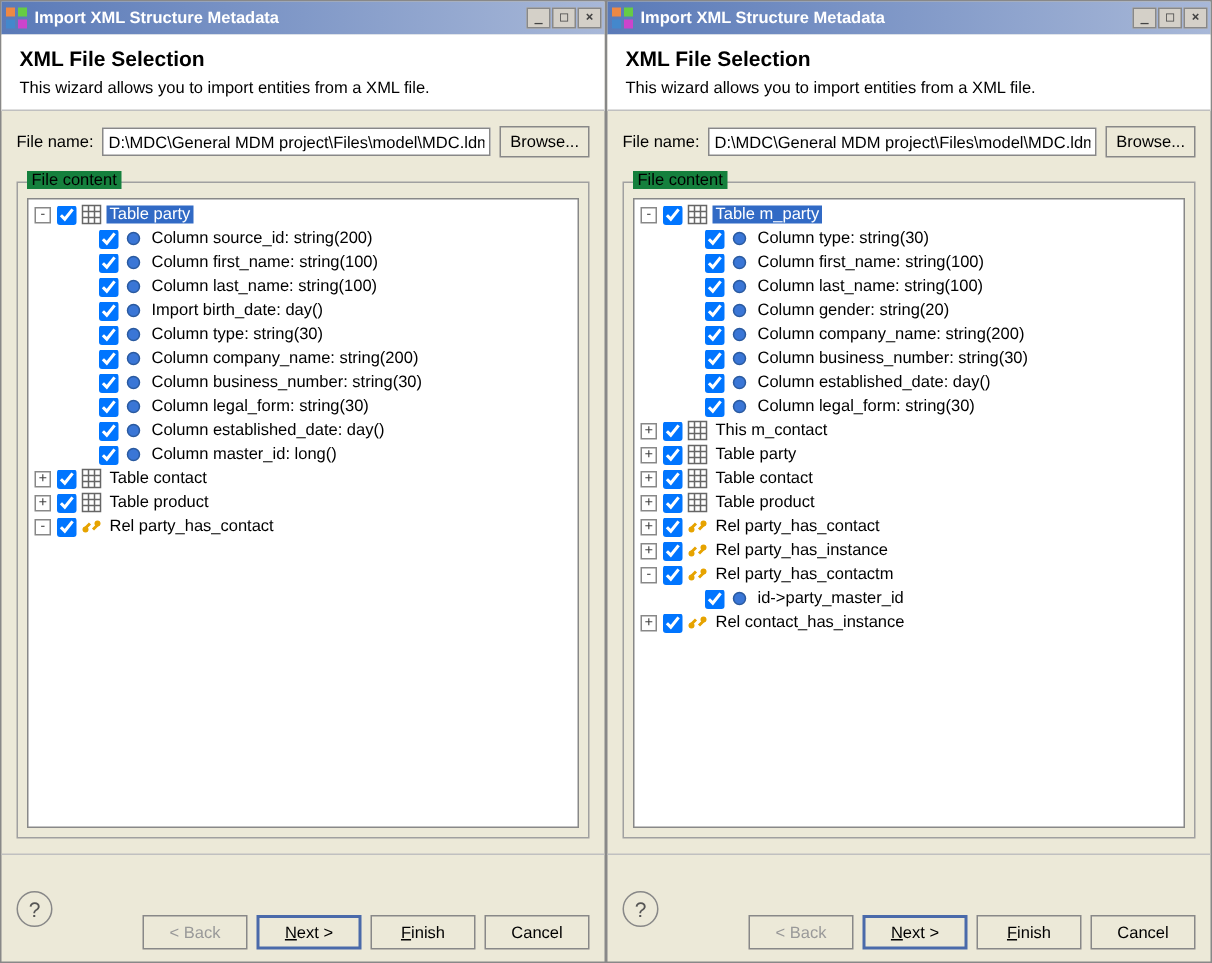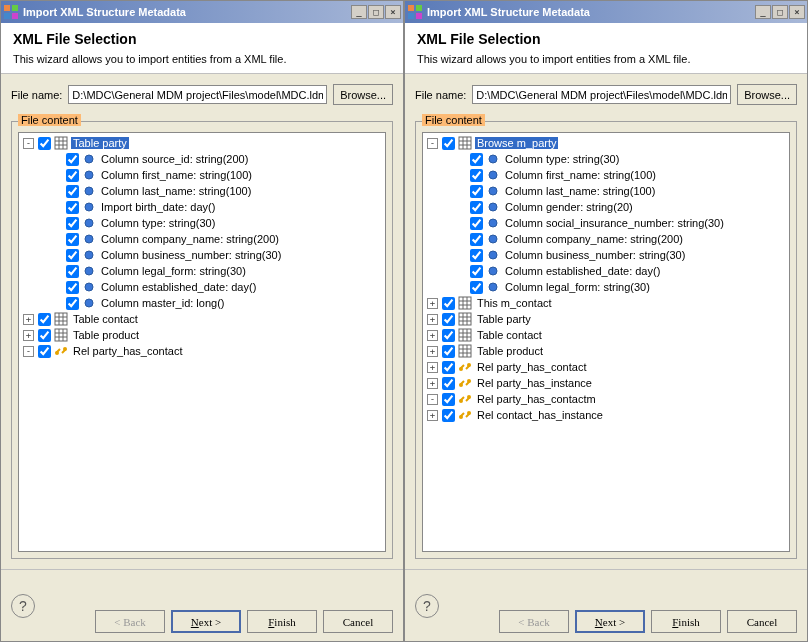--- a/index.html
+++ b/index.html
@@ -100,21 +100,21 @@
   border: 1px solid #a0a0a0;
   position: relative;
   margin-top: 6px;
   display: flex;
   flex-direction: column;
 }
 .group-title {
   position: absolute;
   top: -8px;
   left: 6px;
-  background: #fdba74;
+  background: #15803d;
   padding: 0 3px;
   font-size: 11px;
 }
 .tree {
   background: white;
   border: 1px solid #888;
   margin: 10px 6px 6px 6px;
   flex: 1;
   overflow: auto;
   padding: 2px;
@@ -174,21 +174,21 @@
   display: flex;
   align-items: center;
   justify-content: center;
 }
 .footer-spacer { flex: 1; }
 .wiz-btn {
   min-width: 70px;
   height: 23px;
   background: #ece9d8;
   border: 1px solid #888;
-  font-family: Liberation Serif, serif;
+  font-family: Liberation Sans, sans-serif;
   font-size: 11px;
   margin-top: 32px;
 }
 .wiz-btn.default {
   border: 2px solid #4a6aaa;
   font-weight: normal;
 }
 .wiz-btn:disabled { color: #999; }
 .underline { text-decoration: underline; }
 </style>
@@ -427,21 +427,21 @@
             <input type="checkbox" checked="" class="chk" style="">
             <span class="ico tbl-ico">
               <svg viewBox="0 0 14 14">
                 <rect x="1" y="1" width="12" height="12" fill="#fff" stroke="#666"></rect>
                 <line x1="1" y1="5" x2="13" y2="5" stroke="#666"></line>
                 <line x1="1" y1="9" x2="13" y2="9" stroke="#666"></line>
                 <line x1="5" y1="1" x2="5" y2="13" stroke="#666"></line>
                 <line x1="9" y1="1" x2="9" y2="13" stroke="#666"></line>
               </svg>
             </span>
-            <span class="lbl selected">Browse m_party</span>
+            <span class="lbl selected">Table m_party</span>
           </div>
           <div class="node" style="padding-left:30px">
             <span class="toggle empty"></span>
             <input type="checkbox" checked="" class="chk" style="">
             <span class="ico col-ico">
               <svg viewBox="0 0 14 14">
                 <circle cx="7" cy="7" r="4" fill="#3a76d6" stroke="#2a5aa0"></circle>
               </svg>
             </span>
             <span class="lbl">Column type: string(30)</span>
@@ -468,30 +468,20 @@
           </div>
           <div class="node" style="padding-left:30px">
             <span class="toggle empty"></span>
             <input type="checkbox" checked="" class="chk" style="">
             <span class="ico col-ico">
               <svg viewBox="0 0 14 14">
                 <circle cx="7" cy="7" r="4" fill="#3a76d6" stroke="#2a5aa0"></circle>
               </svg>
             </span>
             <span class="lbl">Column gender: string(20)</span>
-          </div>
-          <div class="node" style="padding-left:30px">
-            <span class="toggle empty"></span>
-            <input type="checkbox" checked="" class="chk" style="">
-            <span class="ico col-ico">
-              <svg viewBox="0 0 14 14">
-                <circle cx="7" cy="7" r="4" fill="#3a76d6" stroke="#2a5aa0"></circle>
-              </svg>
-            </span>
-            <span class="lbl">Column social_insurance_number: string(30)</span>
           </div>
           <div class="node" style="padding-left:30px">
             <span class="toggle empty"></span>
             <input type="checkbox" checked="" class="chk" style="">
             <span class="ico col-ico">
               <svg viewBox="0 0 14 14">
                 <circle cx="7" cy="7" r="4" fill="#3a76d6" stroke="#2a5aa0"></circle>
               </svg>
             </span>
             <span class="lbl">Column company_name: string(200)</span>
@@ -610,20 +600,30 @@
             <span class="toggle">-</span>
             <input type="checkbox" checked="" class="chk" style="">
             <span class="ico rel-ico">
               <svg viewBox="0 0 14 14">
                 <path d="M2 9 L6 5 M8 9 L12 5" stroke="#e6a300" stroke-width="2" fill="none"></path>
                 <circle cx="3" cy="9" r="2" fill="#e6a300"></circle>
                 <circle cx="11" cy="5" r="2" fill="#e6a300"></circle>
               </svg>
             </span>
             <span class="lbl">Rel party_has_contactm</span>
+          </div>
+          <div class="node" style="padding-left:30px">
+            <span class="toggle empty"></span>
+            <input type="checkbox" checked="" class="chk" style="">
+            <span class="ico col-ico">
+              <svg viewBox="0 0 14 14">
+                <circle cx="7" cy="7" r="4" fill="#3a76d6" stroke="#2a5aa0"></circle>
+              </svg>
+            </span>
+            <span class="lbl">id-&gt;party_master_id</span>
           </div>
           <div class="node" style="padding-left:2px">
             <span class="toggle">+</span>
             <input type="checkbox" checked="" class="chk" style="">
             <span class="ico rel-ico">
               <svg viewBox="0 0 14 14">
                 <path d="M2 9 L6 5 M8 9 L12 5" stroke="#e6a300" stroke-width="2" fill="none"></path>
                 <circle cx="3" cy="9" r="2" fill="#e6a300"></circle>
                 <circle cx="11" cy="5" r="2" fill="#e6a300"></circle>
               </svg>

